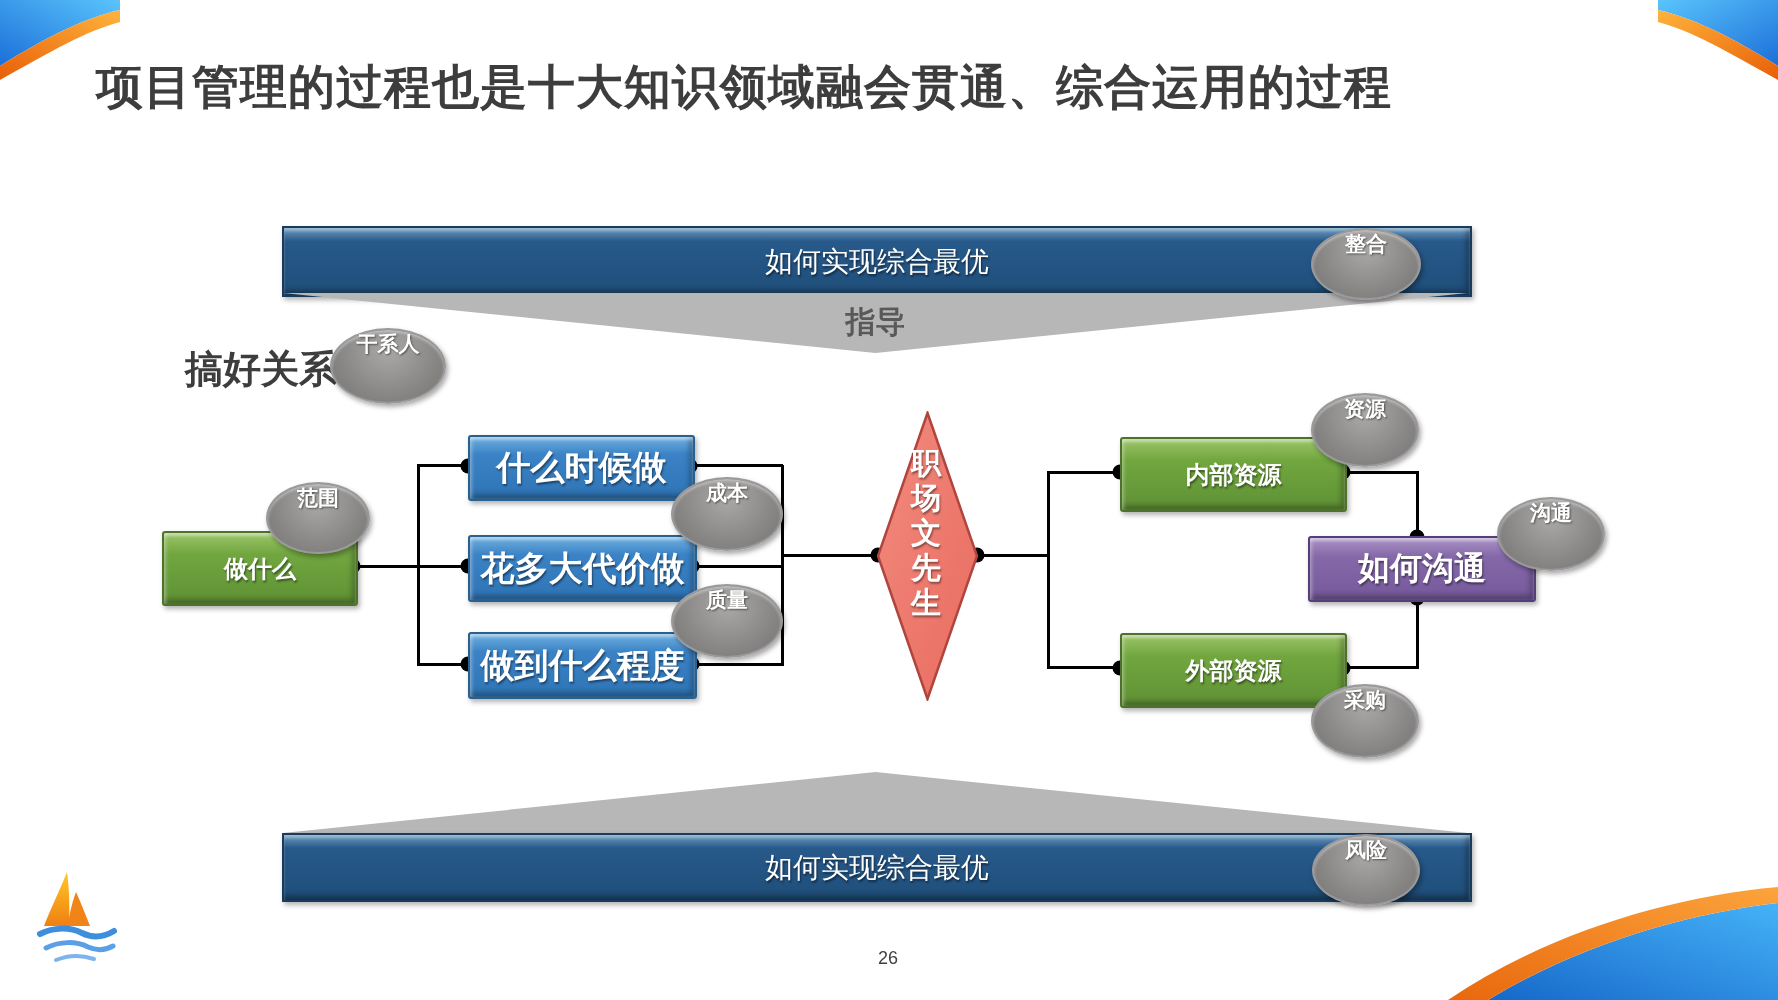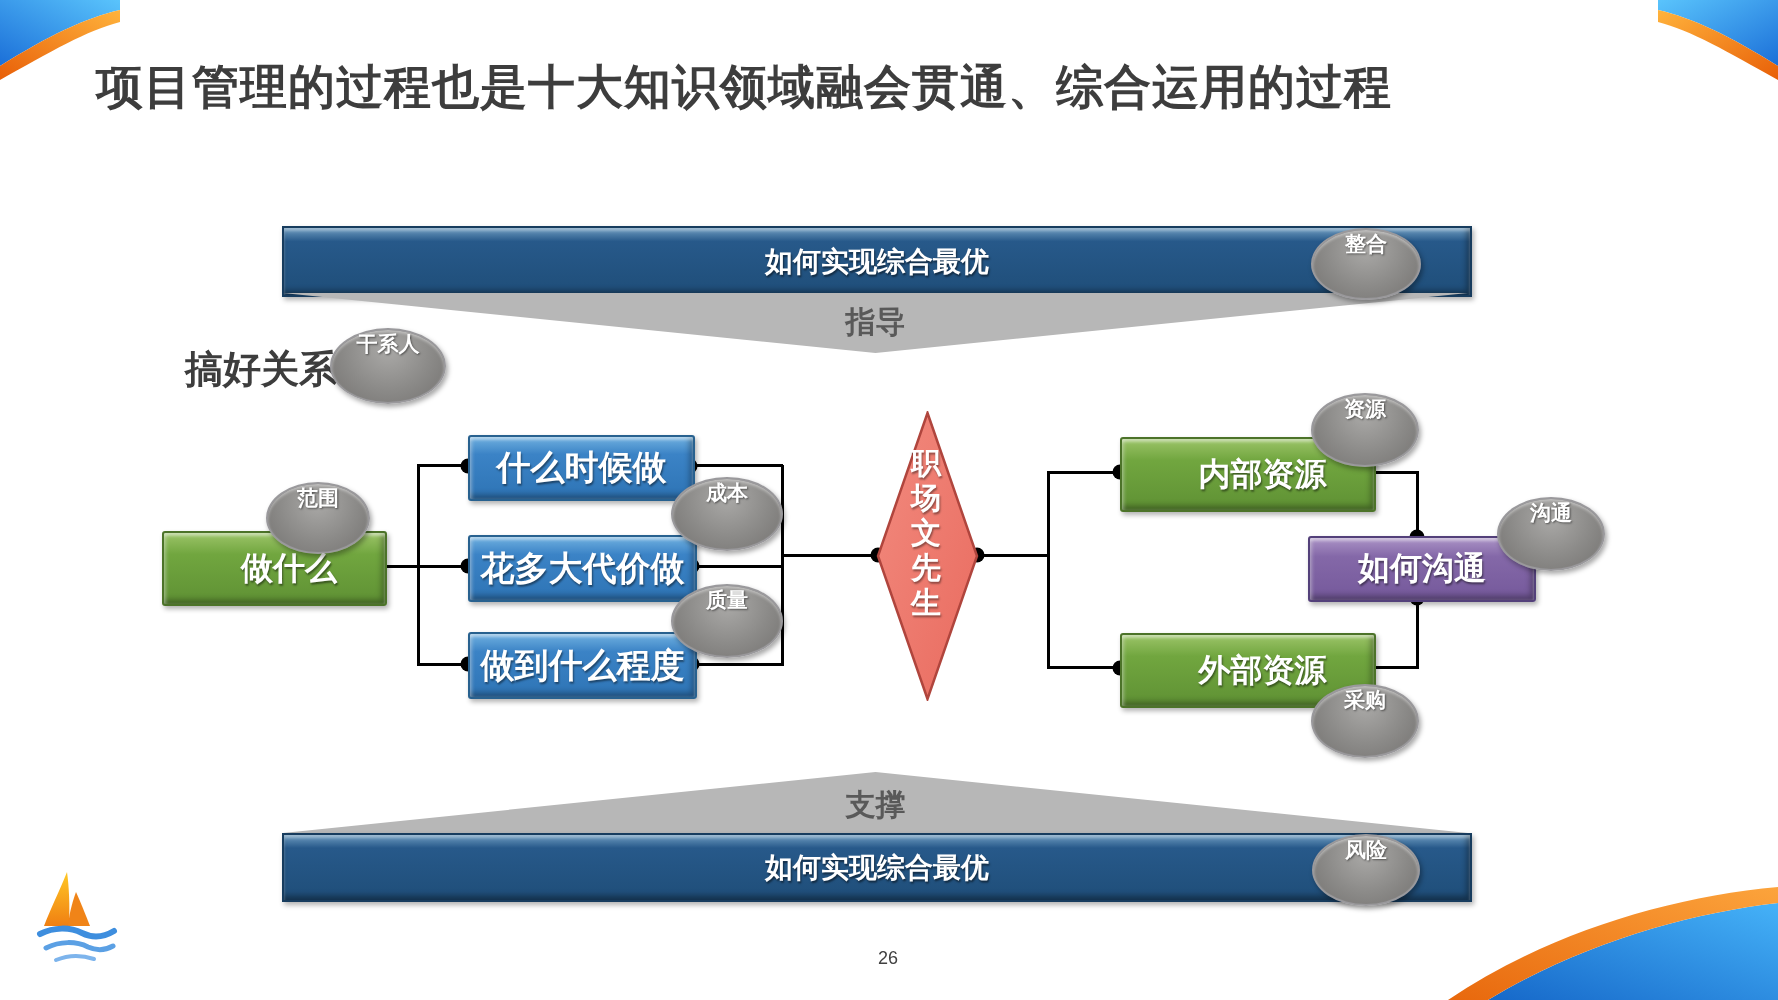--- a/index.html
+++ b/index.html
@@ -1,34 +1,34 @@
 <!DOCTYPE html>
 <html><head>
 <meta charset="utf-8">
 <style>
   html,body{margin:0;padding:0;background:#ffffff;}
   #slide{position:relative;width:1778px;height:1000px;background:#ffffff;overflow:hidden;
          font-family:"Liberation Sans","DejaVu Sans",sans-serif;}
   .abs{position:absolute;}
   #title{left:96px;top:56px;font-size:47px;font-weight:800;color:#3d3d3d;letter-spacing:1px;white-space:nowrap;}
-  .navbar{display:flex;align-items:center;justify-content:center;color:#fff;font-weight:bold;font-size:28px;
+  .navbar{display:flex;align-items:center;justify-content:center;color:#fff;font-weight:normal;font-size:28px;
           background:linear-gradient(180deg,#6e9cc0 0%,#27598a 20%,#1f4e79 100%);
           border:2px solid #173c5e;
           box-shadow:inset 0 3px 3px rgba(255,255,255,.35),inset -3px -4px 6px rgba(0,0,0,.4),2px 3px 5px rgba(0,0,0,.3);
           text-shadow:1px 2px 2px rgba(0,0,0,.5);}
   .funnel{background:#b7b7b7;}
   .funnel-top{clip-path:polygon(0 0,100% 0,50% 100%);}
   .funnel-bottom{clip-path:polygon(50% 0,100% 100%,0 100%);}
   .funnel-label{color:#595959;font-weight:bold;font-size:30px;text-align:center;}
   .box{display:flex;align-items:center;justify-content:center;color:#fff;font-weight:bold;border-radius:3px;
        box-shadow:inset 0 3px 3px rgba(255,255,255,.45),inset 3px 0 3px rgba(255,255,255,.2),
                   inset -3px -4px 6px rgba(0,0,0,.35),2px 3px 5px rgba(0,0,0,.3);
        text-shadow:1px 2px 2px rgba(0,0,0,.45);white-space:nowrap;}
   .blue{background:linear-gradient(180deg,#6fb0e0 0%,#3b83c6 28%,#2e74b5 100%);border:2px solid #28618f;font-size:34px;}
-  .green{background:linear-gradient(180deg,#9cc468 0%,#71a63f 30%,#5f9134 100%);border:2px solid #4c7329;font-size:32px;padding-left:29px;}
+  .green{background:linear-gradient(180deg,#9cc468 0%,#71a63f 30%,#5f9134 100%);border:2px solid #4c7329;font-size:24px;}
   .purple{background:linear-gradient(180deg,#ab93c6 0%,#8468a8 30%,#75599b 100%);border:2px solid #53407a;font-size:32px;}
   .oval{border-radius:50%;display:flex;align-items:flex-start;justify-content:center;color:#fff;font-weight:bold;font-size:21px;
         background:radial-gradient(ellipse at 50% 28%,#aaa9a7 0%,#8b8a88 55%,#747270 100%);
         border:2px solid #9a999c;
         box-shadow:2px 3px 5px rgba(0,0,0,.35),inset 0 2px 3px rgba(255,255,255,.4);
         text-shadow:1px 1px 2px rgba(0,0,0,.5);white-space:nowrap;}
   .hline,.vline{background:#000;}
   .hline{height:3px;}
   .vline{width:3px;}
   .dot{width:15px;height:15px;background:#000;border-radius:50%;transform:translate(-50%,-50%);}
@@ -189,21 +189,20 @@
     <span>资源</span>
   </div>
   <div class="abs oval" style="left:1497px;top:497px;width:104px;height:70px">
     <span>沟通</span>
   </div>
   <div class="abs oval" style="left:1311px;top:684px;width:104px;height:70px">
     <span>采购</span>
   </div>
 
   <div class="abs funnel funnel-bottom" style="left:283px;top:772px;width:1185px;height:61px"></div>
-  <div class="abs funnel-label" style="left:283px;top:785px;width:1185px">支撑</div>
   <div class="abs navbar" style="left:282px;top:833px;width:1186px;height:65px">
     <span>如何实现综合最优</span>
   </div>
 
   <div class="abs oval" style="left:1311px;top:228px;width:106px;height:68px">
     <span>整合</span>
   </div>
   <div class="abs oval" style="left:1312px;top:834px;width:104px;height:68px">
     <span>风险</span>
   </div>

